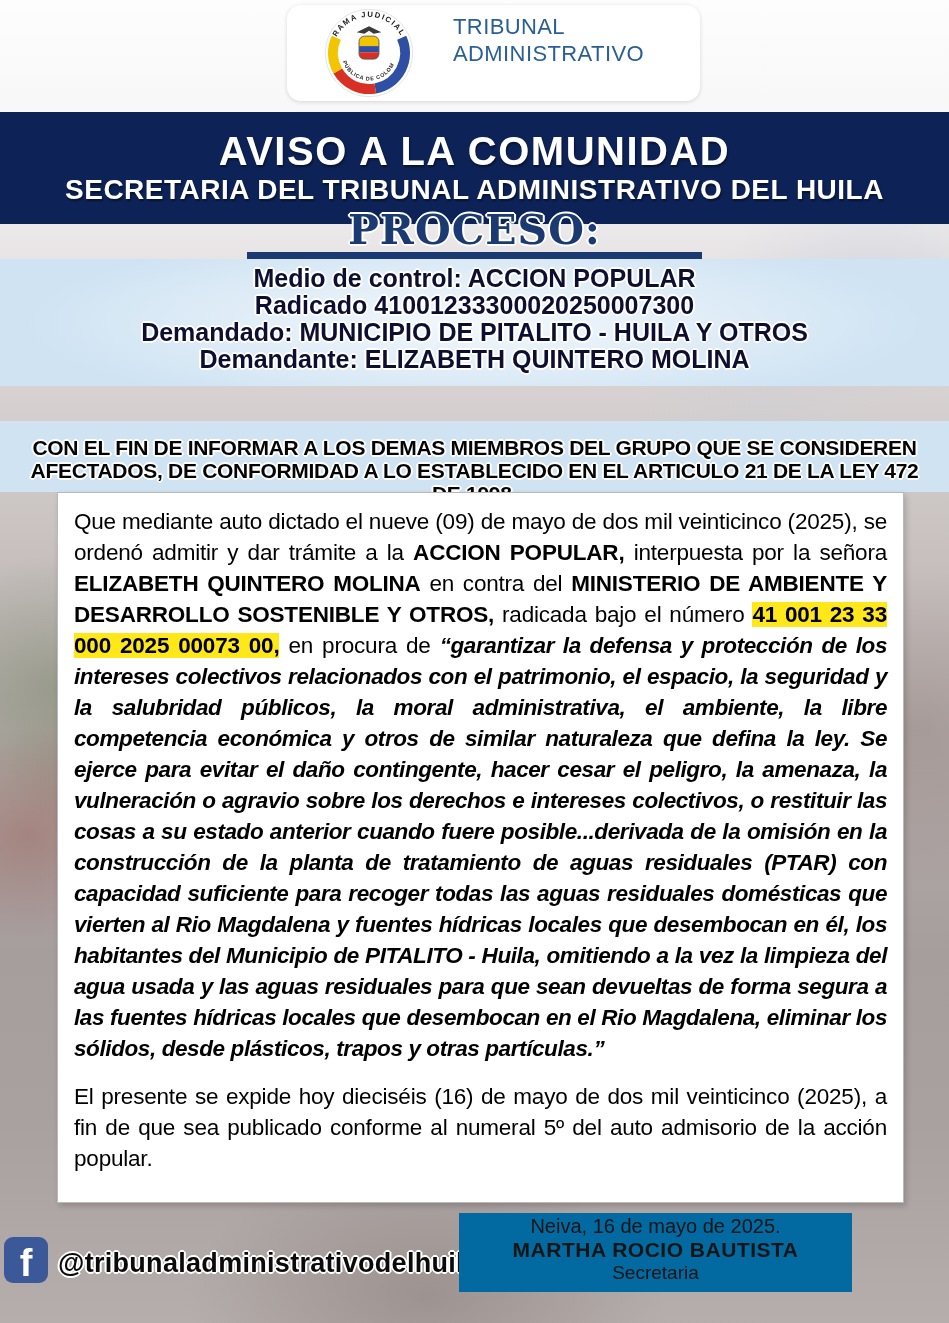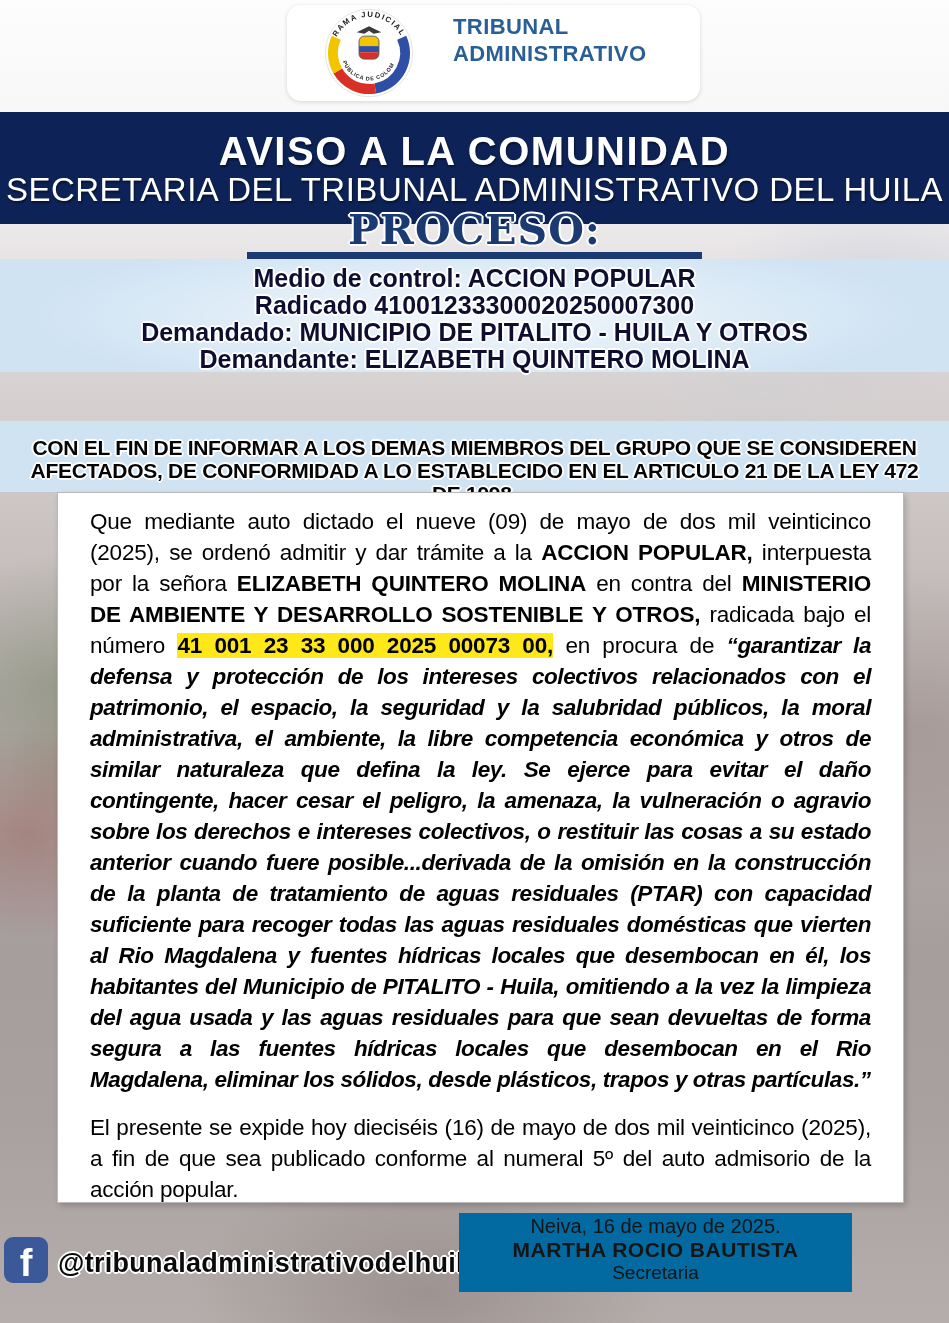--- a/index.html
+++ b/index.html
@@ -21,56 +21,56 @@
       linear-gradient(180deg,#fdfdfe 0%,#f8f7f8 9%,#ece9ea 17%,#dad5d5 27%,
         #c7c0bf 42%,#b3aaa9 58%,#a69d9d 72%,#a9a1a0 85%,#b6aeac 100%);
   }
   
   .header-card{
     position:absolute;left:287px;top:5px;width:413px;height:96px;background:#fff;
     border-radius:14px;box-shadow:0 1px 4px rgba(0,0,0,.14);
   }
   .seal{position:absolute;left:36px;top:2px;width:92px;height:92px;}
   .org-title{
-    position:absolute;left:166px;top:8px;font-weight:700;font-size:22px;line-height:27px;
+    position:absolute;left:166px;top:8px;font-weight:400;font-size:22px;line-height:27px;
     color:#2a5f96;letter-spacing:.4px;
   }
   
   .banner{
     position:absolute;left:0;top:112px;width:949px;height:112px;background:#0d2257;
     display:flex;flex-direction:column;align-items:center;justify-content:center;color:#fff;
   }
   .banner-title{font-weight:800;font-size:40px;letter-spacing:1.5px;line-height:44px;
     text-shadow:1px 2px 2px rgba(0,0,0,.45);}
-  .banner-subtitle{font-weight:400;font-size:33px;letter-spacing:.5px;line-height:34px;
+  .banner-subtitle{font-weight:700;font-size:28px;letter-spacing:.5px;line-height:34px;
     text-shadow:1px 2px 2px rgba(0,0,0,.45);}
   
   .halo{
     text-shadow:2px 0 0 #fff,-2px 0 0 #fff,0 2px 0 #fff,0 -2px 0 #fff,
       1px 1px 0 #fff,-1px -1px 0 #fff,1px -1px 0 #fff,-1px 1px 0 #fff;
   }
   .section-heading{position:absolute;left:0;width:949px;text-align:center;}
   .section-heading .txt{
     font-family:"DejaVu Serif",serif;font-weight:700;font-size:41px;color:#1b3a72;
     letter-spacing:1px;line-height:42px;display:inline-block;
   }
   .rule{margin:1px auto 0;background:#1b3a72;}
   
   .band{position:absolute;left:0;width:949px;background:#cfe3f3;}
-  .band-1{top:259px;height:113px;padding-top:6px;box-sizing:border-box;
+  .band-1{top:259px;height:127px;padding-top:6px;box-sizing:border-box;
     background:radial-gradient(60% 90% at 50% 50%, rgba(255,255,255,.75), rgba(255,255,255,0) 80%),#cfe3f3;}
   .case-line{font-weight:700;font-size:25px;line-height:27px;color:#0e0e30;text-align:center;}
   .band-2{top:421px;height:71px;box-sizing:border-box;padding:15px 18px 0;}
   .intro-text{font-weight:700;font-size:21px;line-height:23px;letter-spacing:-.3px;
     color:#050505;text-align:center;}
   
   .content-box{
     position:absolute;left:57px;top:492px;width:847px;height:711px;background:#fff;
     border:1px solid #b9b9b9;box-shadow:2px 3px 6px rgba(0,0,0,.18);
-    box-sizing:border-box;padding:13px 32px 0;
+    box-sizing:border-box;padding:13px 16px 0;
   }
   .content-box p{margin:0;font-size:22.5px;line-height:31px;letter-spacing:-.2px;
     text-align:justify;color:#000;}
   .content-box p + p{margin-top:17px;}
   .b{font-weight:700;}
   .hl{font-weight:700;background:#ffe81a;}
   .quote{font-weight:700;font-style:italic;letter-spacing:-.4px;}
   
   .fb-icon{
     position:absolute;left:4px;top:1237px;width:44px;height:46px;background:#3b5998;

